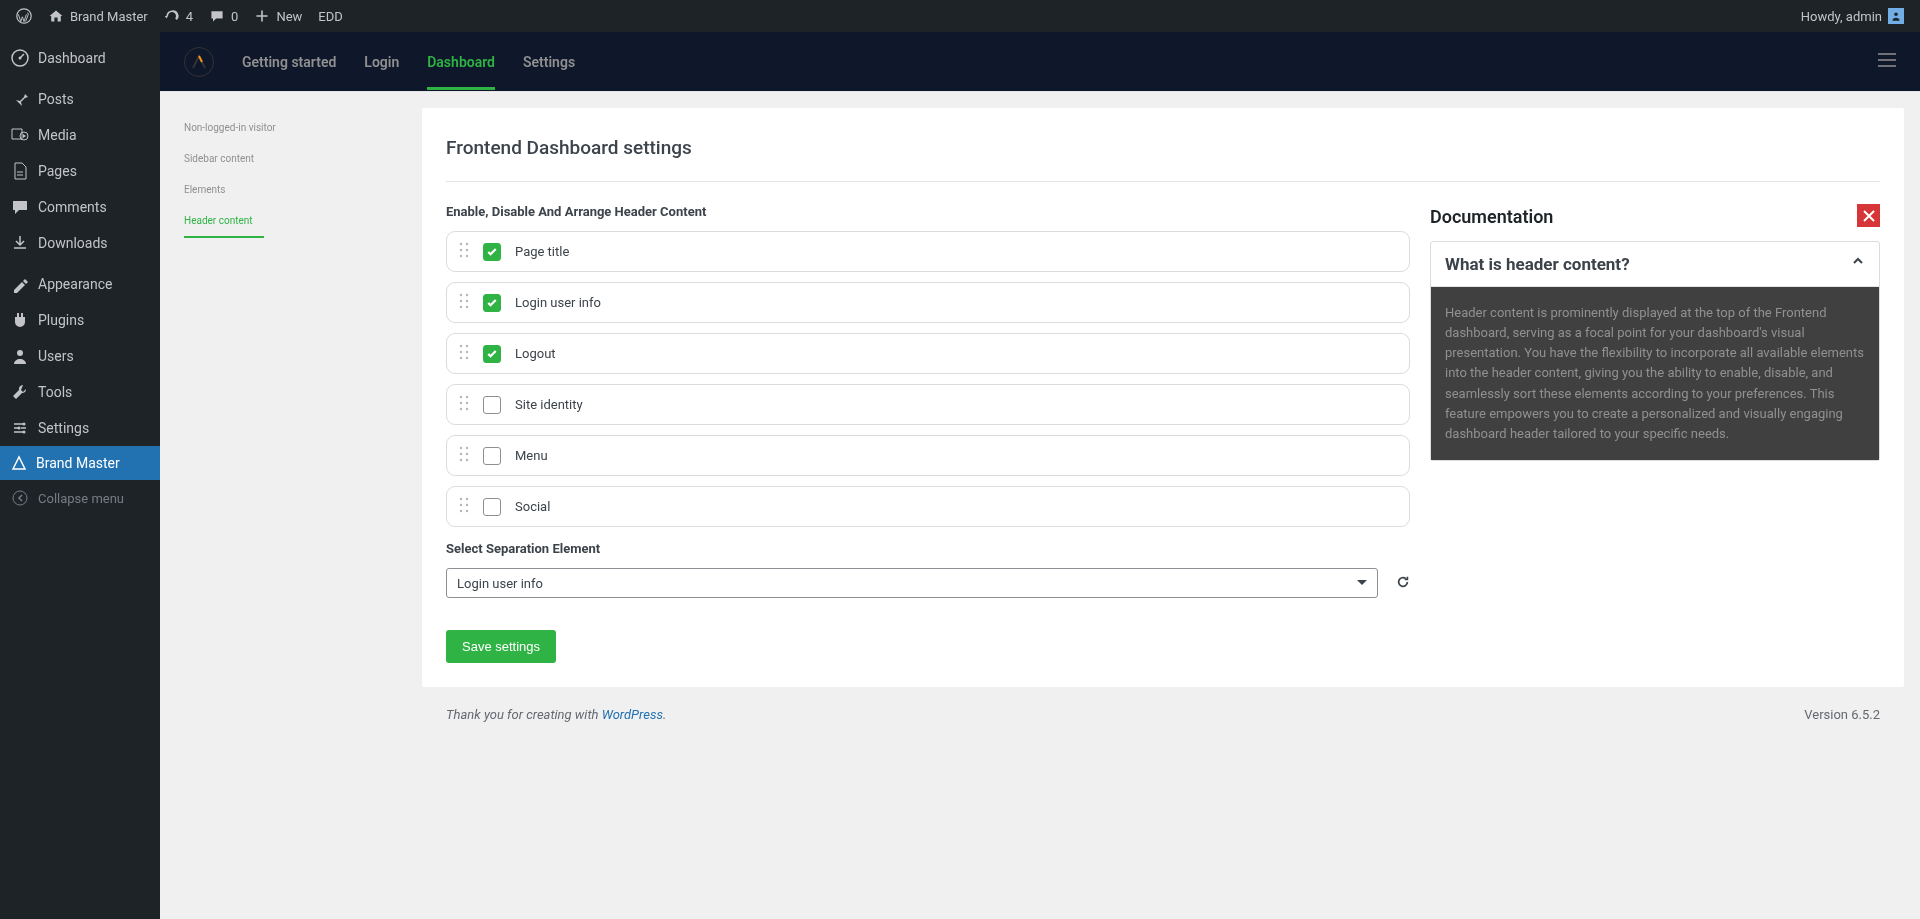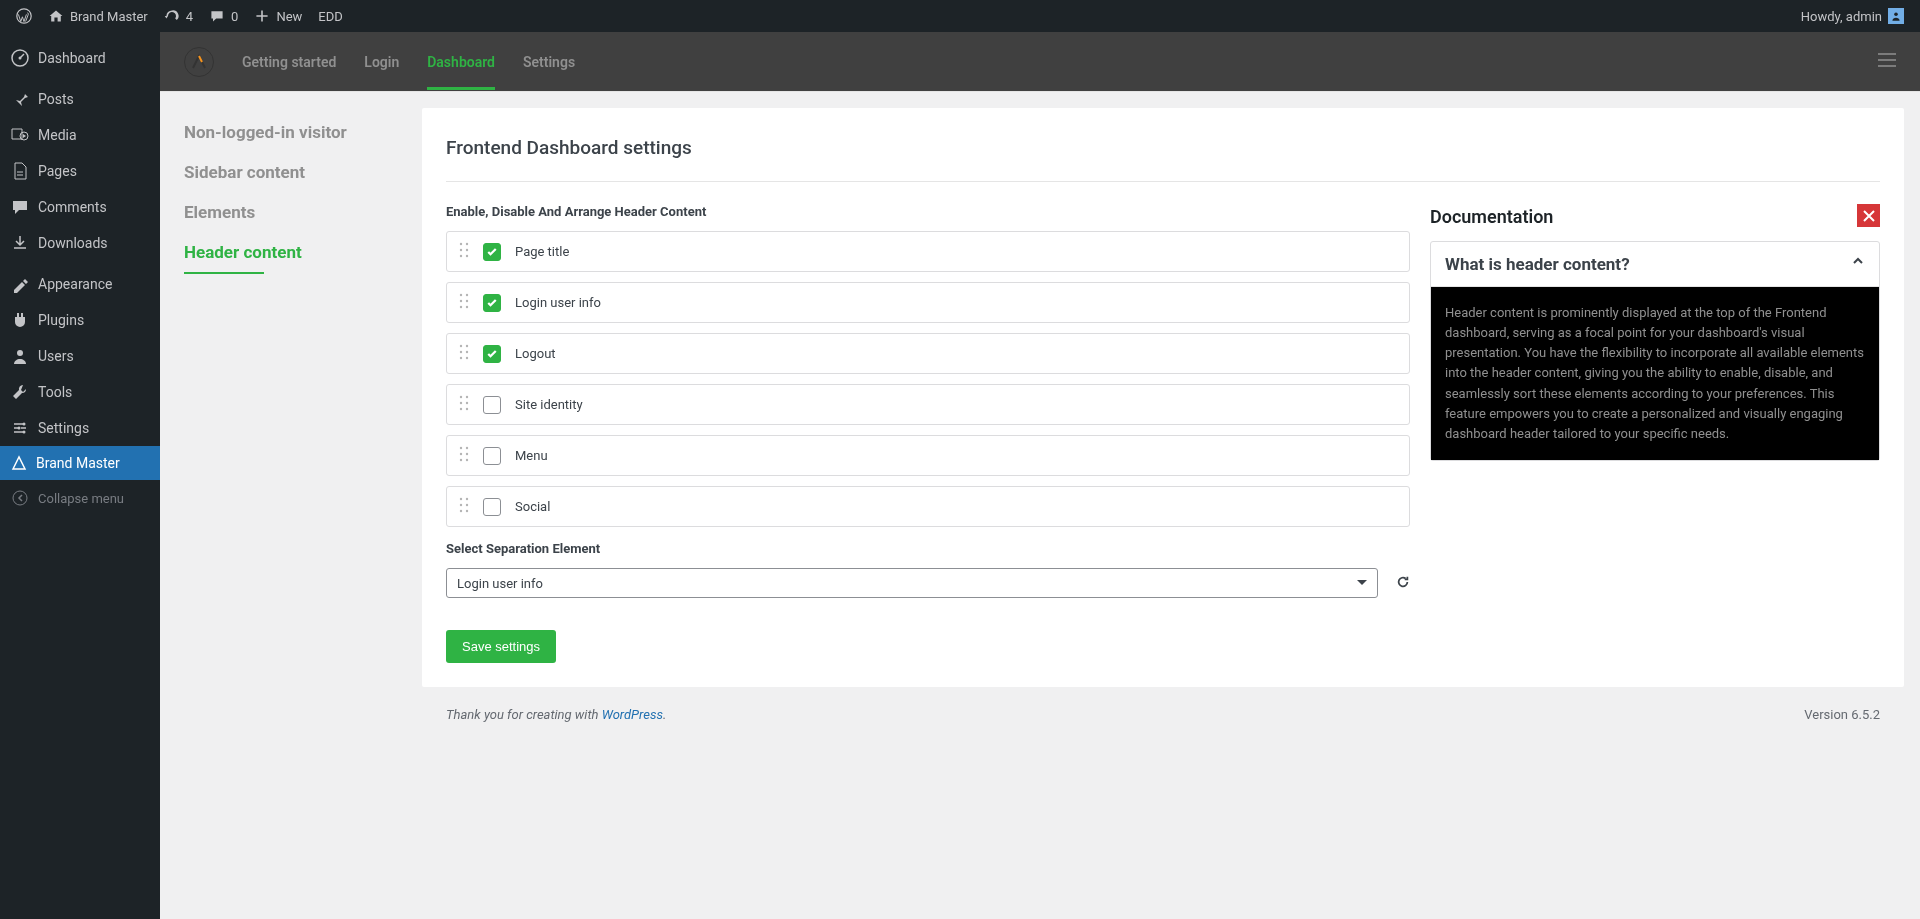--- a/index.html
+++ b/index.html
@@ -12,61 +12,61 @@
 .avatar-sm svg { width: 12px; height: 12px; fill: #1d2327; }
 .layout { display: flex; min-height: calc(100vh - 32px); }
 .sidebar { width: 160px; background: #1d2327; color: #c3c4c7; flex-shrink: 0; padding-top: 8px; }
 .sidebar-item { display: flex; align-items: center; gap: 8px; padding: 8px 10px; cursor: pointer; color: #c3c4c7; font-size: 14px; position: relative; }
 .sidebar-item.active { background: #2271b1; color: #fff; }
 .sidebar-item.active::after { content: ""; position: absolute; right: -8px; top: 50%; transform: translateY(-50%); border: 8px solid transparent; border-right-color: #f0f0f1; }
 .sidebar-sep { height: 5px; }
 .sidebar-item svg, .sidebar-item .menu-icon { width: 20px; height: 20px; fill: currentColor; flex-shrink: 0; }
 .sidebar-item.collapse { color: #787c82; font-size: 13px; }
 .main { flex: 1; display: flex; flex-direction: column; background: #f0f0f1; }
-.plugin-header { height: 60px; background: #404040; border-bottom: 1px solid #e5e5e5; display: flex; align-items: center; padding: 0 24px; gap: 28px; }
+.plugin-header { height: 60px; background: #0f172a; border-bottom: 1px solid #e5e5e5; display: flex; align-items: center; padding: 0 24px; gap: 28px; }
 .plugin-logo { width: 30px; height: 30px; border: 1px solid #333; border-radius: 50%; display:flex; align-items:center; justify-content:center; position: relative; }
 .plugin-logo svg { width: 20px; height: 20px; }
 .plugin-tabs { display: flex; gap: 28px; }
 .plugin-tab { color: #909090; font-size: 14px; font-weight: 600; cursor: pointer; padding: 20px 0 17px; border-bottom: 3px solid transparent; }
 .plugin-tab.active { color: #2fb344; border-bottom-color: #2fb344; }
 .hamburger { margin-left: auto; cursor: pointer; color: #909090; }
 .hamburger svg { width: 18px; height: 14px; stroke: currentColor; }
 .content-row { display: flex; flex: 1; }
 .sub-sidebar { width: 262px; padding: 20px 0; flex-shrink: 0; }
-.sub-item { padding: 10px 24px; color: #909090; font-size: 17px; font-weight: 700; cursor: pointer; }
+.sub-item { padding: 10px 24px; color: #909090; font-size: 10px; font-weight: 400; cursor: pointer; }
 .sub-item.active { color: #2fb344; position: relative; }
 .sub-item.active::after { content: ""; display: block; height: 2px; width: 80px; background: #2fb344; margin-top: 10px; }
 .panel-wrap { flex: 1; padding: 16px 16px 0 0; }
 .panel { background: #fff; border-radius: 2px; padding: 24px; min-height: 500px; }
 .panel-title { font-size: 19px; font-weight: 500; padding: 4px 0 22px; border-bottom: 1px solid #e5e5e5; color: #3c434a; }
 .two-col { display: flex; gap: 20px; margin-top: 22px; }
 .col-left { flex: 1; min-width: 0; }
 .col-right { width: 450px; flex-shrink: 0; }
 .section-label { font-weight: 700; font-size: 13px; color: #3c434a; margin-bottom: 12px; }
-.sortable-item { border: 1px solid #dcdcde; border-radius: 3px; padding: 10px 12px; margin-bottom: 10px; display: flex; align-items: center; gap: 14px; background: #fff; }
+.sortable-item { border: 1px solid #dcdcde; border-radius: 9px; padding: 10px 12px; margin-bottom: 10px; display: flex; align-items: center; gap: 14px; background: #fff; }
 .drag-handle { color: #b5b5b5; cursor: grab; width: 10px; }
 .drag-handle svg { width: 10px; height: 16px; fill: currentColor; }
 .chk { width: 18px; height: 18px; border: 1px solid #8c8f94; border-radius: 3px; display: inline-flex; align-items: center; justify-content: center; cursor: pointer; flex-shrink: 0; }
 .chk.on { background: #2fb344; border-color: #2fb344; }
 .chk.on svg { width: 12px; height: 12px; stroke: #fff; stroke-width: 3; fill: none; }
 .sortable-item .lbl { font-size: 13px; color: #3c434a; }
 .select-wrap { display: flex; align-items: center; gap: 18px; }
 .select { flex: 1; border: 1px solid #8c8f94; border-radius: 3px; background: #fff; padding: 0 30px 0 10px; height: 30px; font-size: 13px; color: #3c434a; appearance: none; position: relative; display:flex; align-items:center; }
 .select::after { content: ""; position: absolute; right: 10px; top: 50%; transform: translateY(-30%); border: 5px solid transparent; border-top-color: #3c434a; }
 .reset-icon { cursor: pointer; color: #3c434a; }
 .reset-icon svg { width: 14px; height: 14px; stroke: currentColor; fill: none; stroke-width: 2; }
 .save-btn { margin-top: 32px; background: #2fb344; color: #fff; border: none; padding: 9px 16px; border-radius: 3px; font-size: 13px; cursor: pointer; }
 .doc-head { display: flex; align-items: flex-end; justify-content: space-between; margin-bottom: 14px; }
 .doc-title { font-size: 18px; font-weight: 600; color: #1d2327; }
 .close-doc { width: 23px; height: 23px; background: #d63638; display: flex; align-items: center; justify-content: center; cursor: pointer; }
 .close-doc svg { width: 12px; height: 12px; stroke: #fff; stroke-width: 2; }
 .accordion { border: 1px solid #dcdcde; border-radius: 3px; margin-bottom: 10px; }
 .acc-head { padding: 12px 14px; font-weight: 700; font-size: 17px; display: flex; justify-content: space-between; align-items: flex-start; cursor: pointer; }
 .acc-head svg { width: 14px; height: 14px; stroke: #3c434a; stroke-width: 2; fill: none; }
-.acc-body { padding: 16px 14px; font-size: 13px; color: #909090; line-height: 1.55; background: #000000; border-top: 1px solid #e5e5e5; }
+.acc-body { padding: 16px 14px; font-size: 13px; color: #909090; line-height: 1.55; background: #404040; border-top: 1px solid #e5e5e5; }
 .footer { padding: 20px 24px; font-size: 13px; color: #646970; display: flex; justify-content: space-between; font-style: italic; }
 .footer a { color: #2271b1; text-decoration: none; }
 .footer .ver { font-style: normal; }
 .bm-icon { width: 18px; height: 18px; display:inline-flex; align-items:center; justify-content:center; background:#2271b1; border-radius:2px; }
 </style>
 </head>
 <body>
 
 <div class="admin-bar">
   <div class="admin-bar-left">

